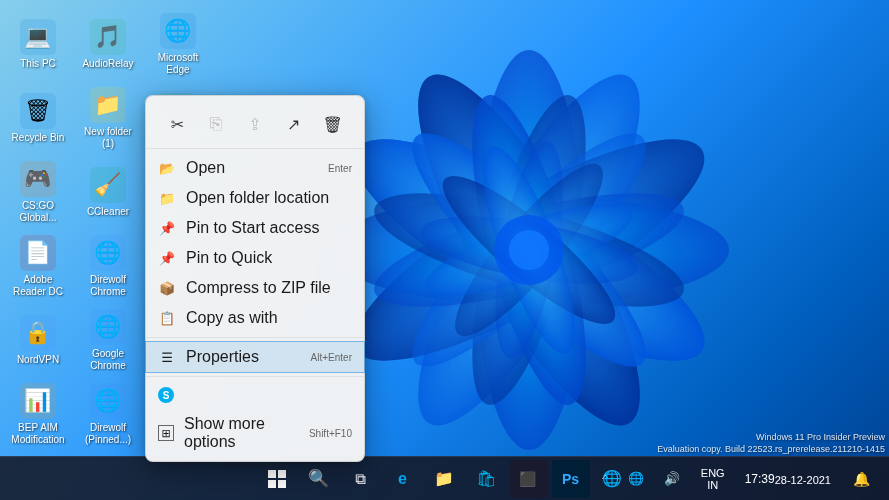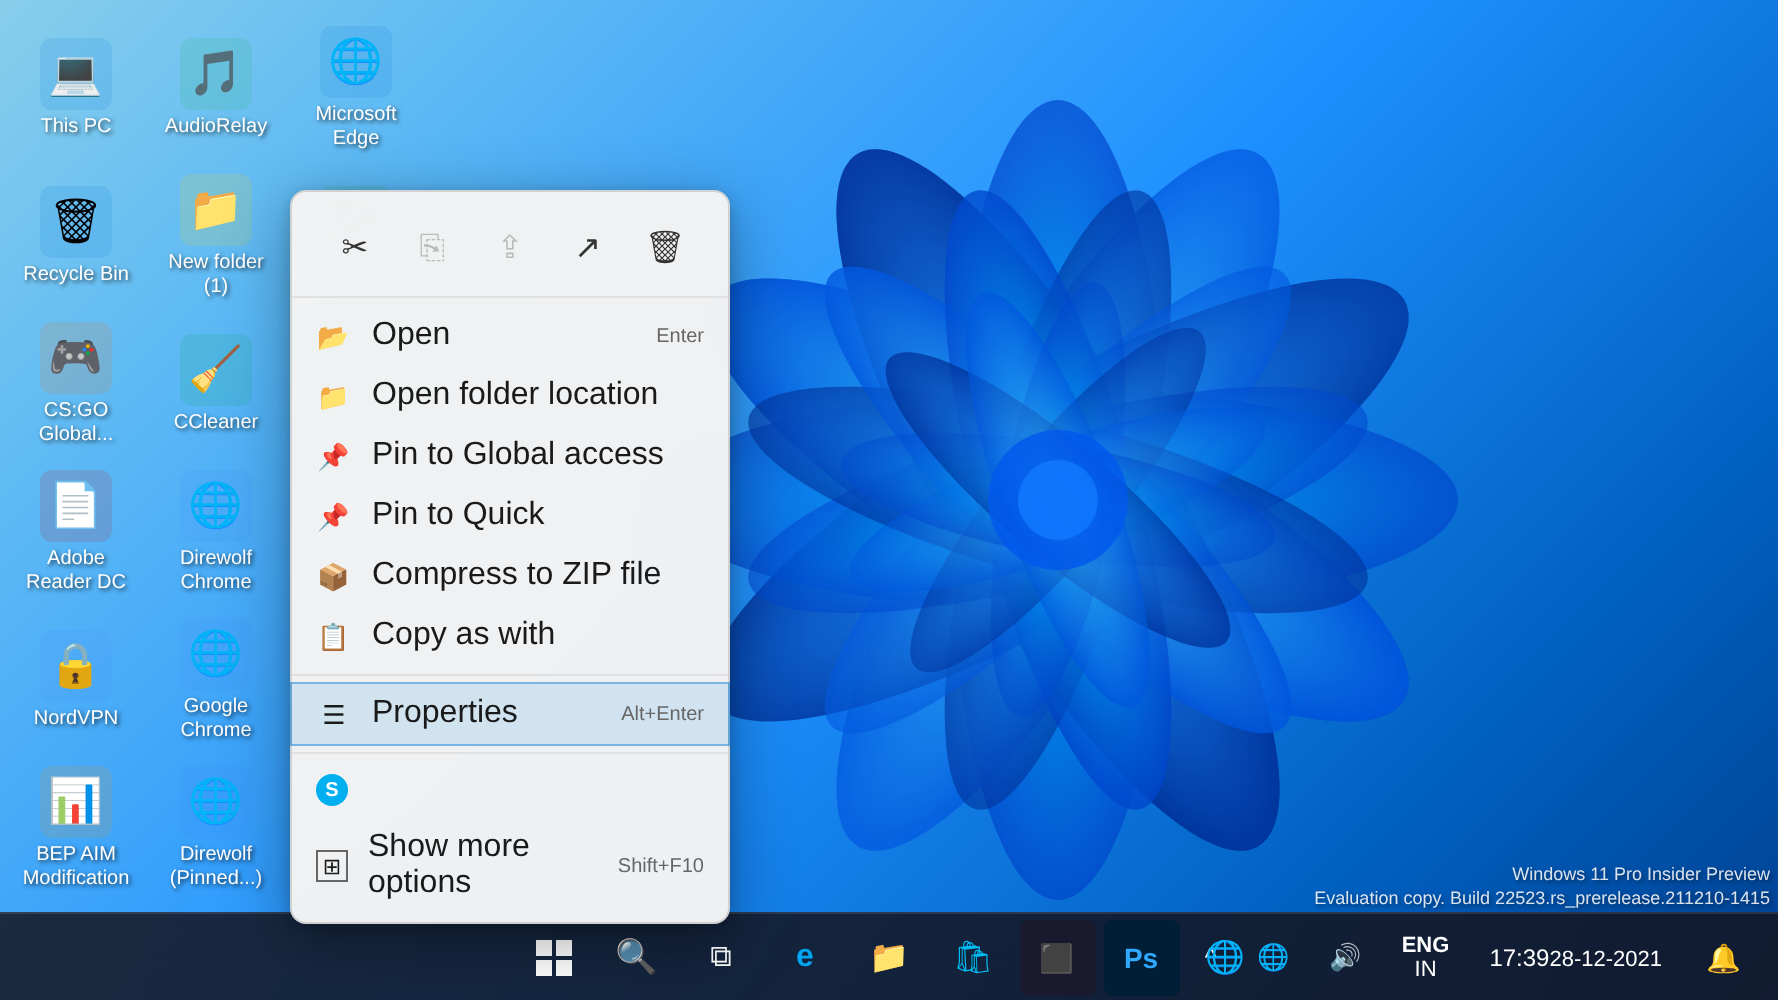--- a/index.html
+++ b/index.html
@@ -411,21 +411,21 @@
       <span class="ctx-item-icon">📂</span>
       <span class="ctx-item-label">Open</span>
       <span class="ctx-item-shortcut">Enter</span>
     </div>
     <div class="ctx-item">
       <span class="ctx-item-icon">📁</span>
       <span class="ctx-item-label">Open folder location</span>
     </div>
     <div class="ctx-item">
       <span class="ctx-item-icon">📌</span>
-      <span class="ctx-item-label">Pin to Global access</span>
+      <span class="ctx-item-label">Pin to Start access</span>
     </div>
     <div class="ctx-item">
       <span class="ctx-item-icon">📌</span>
       <span class="ctx-item-label">Pin to Quick</span>
     </div>
     <div class="ctx-item">
       <span class="ctx-item-icon">📦</span>
       <span class="ctx-item-label">Compress to ZIP file</span>
     </div>
     <div class="ctx-item">
@@ -496,21 +496,21 @@
         <span class="sys-icon">^</span>
       </div>
       <div class="sys-tray">
         <span class="sys-icon">🌐</span>
       </div>
       <div class="sys-tray">
         <span class="sys-icon">🔊</span>
       </div>
 
       <div class="sys-tray" style="flex-direction:column; gap:0;">
-        <span style="font-size:11px; color:white;font-weight:bold;">ENG</span>
+        <span style="font-size:11px; color:white;">ENG</span>
         <span style="font-size:11px; color:white;">IN</span>
       </div>
 
       <div id="clock-area">
         <span class="clock-time">17:39</span>
         <span class="clock-date">28-12-2021</span>
       </div>
 
       <div class="taskbar-btn" style="color:white; font-size:14px;">🔔</div>
     </div>

